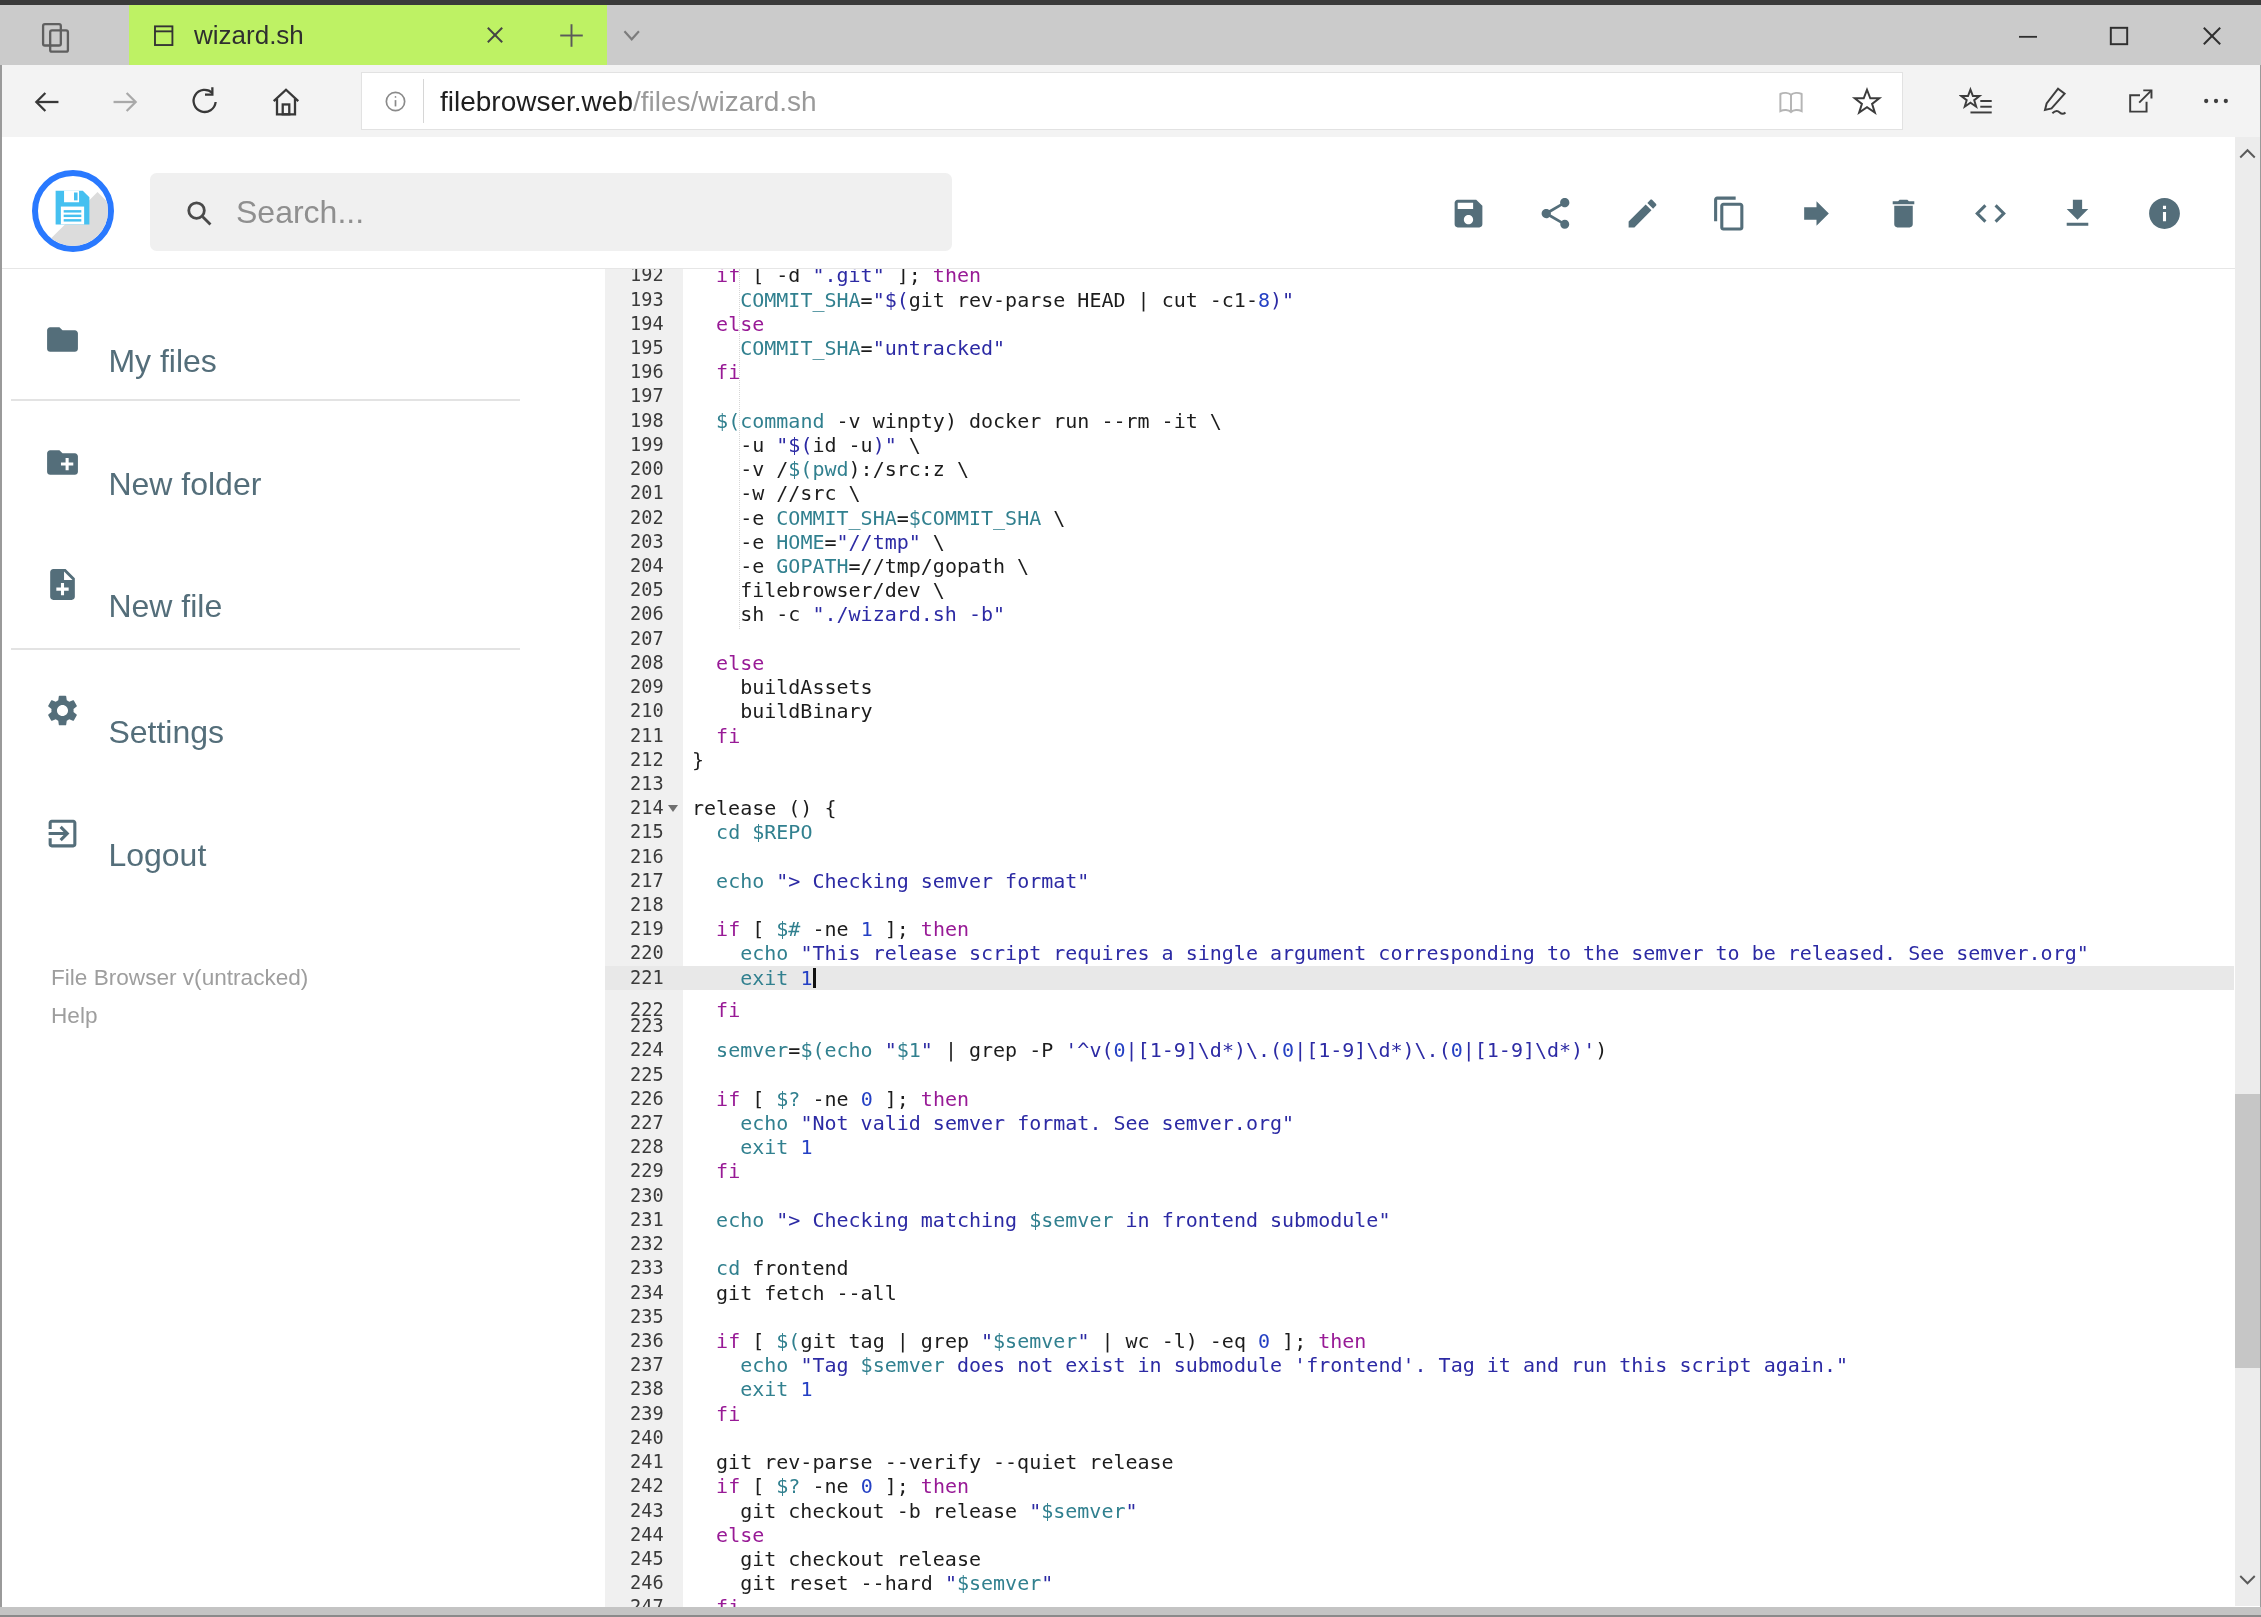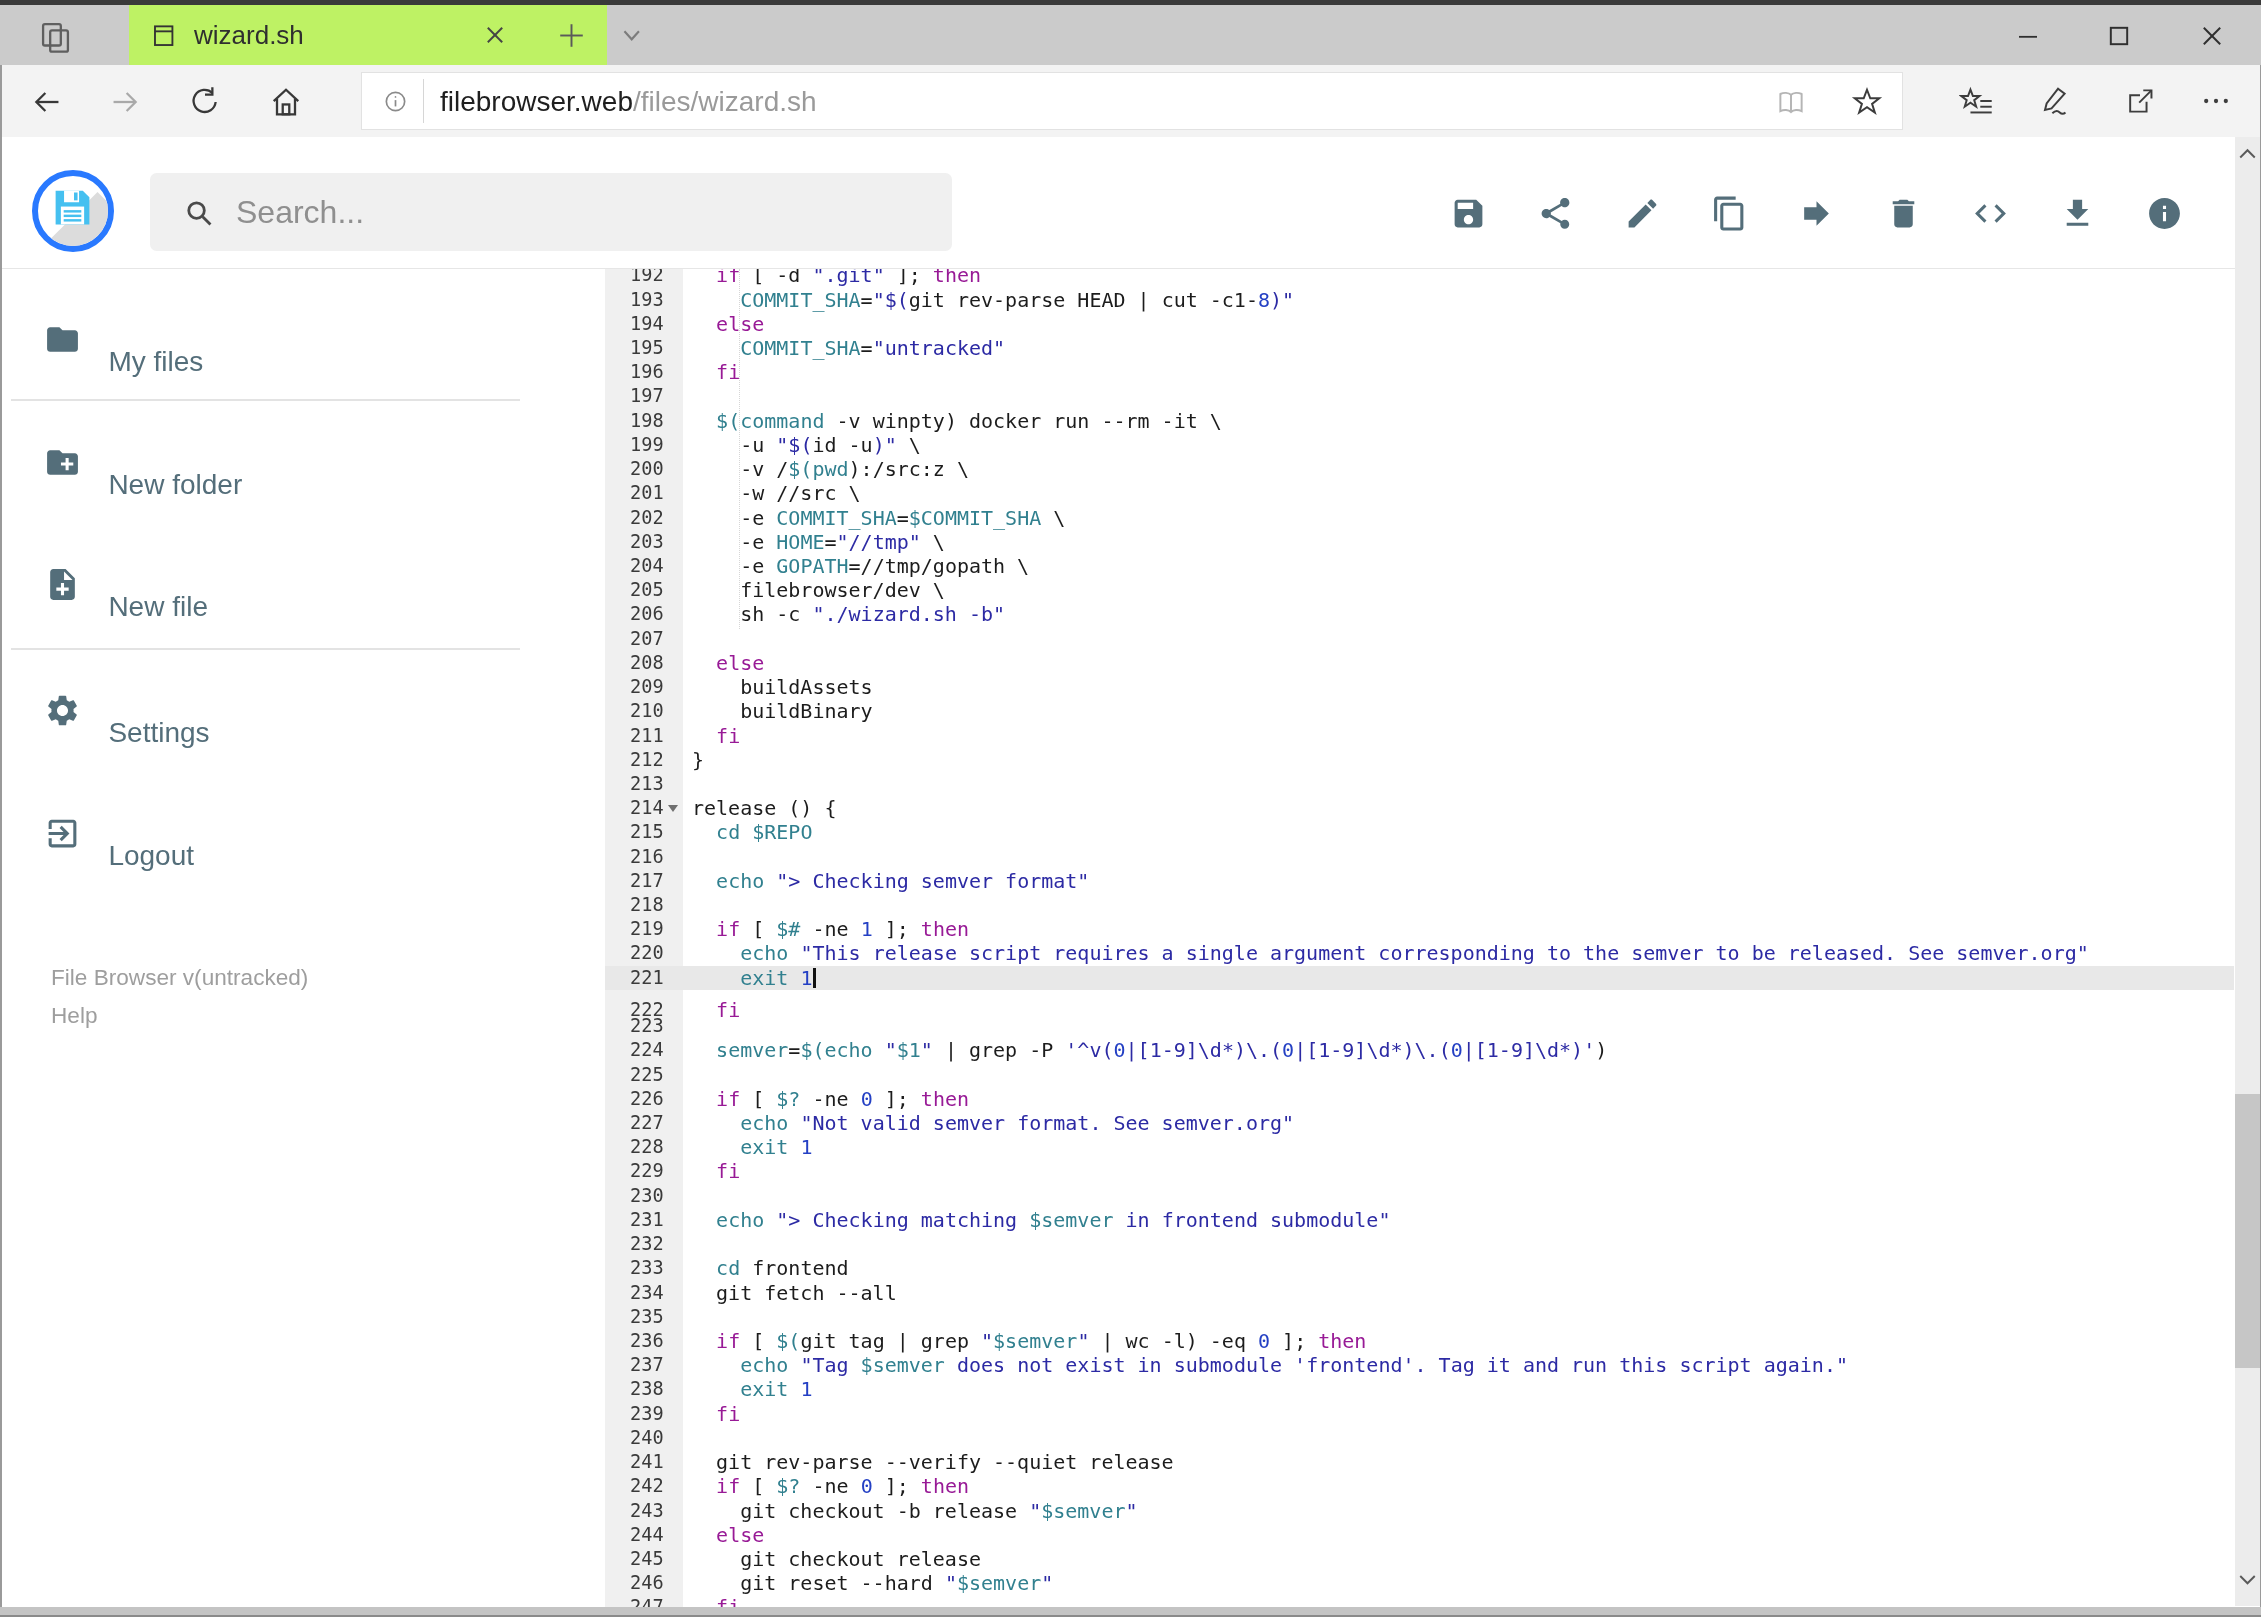--- a/index.html
+++ b/index.html
@@ -50,21 +50,21 @@
   #search-input{position:absolute;left:84px;top:0;width:694px;height:78px;border:none;background:transparent;
              outline:none;font-size:32px;color:#333;font-family:"Liberation Sans",sans-serif;}
   #search-input::placeholder{color:#8f8f8f;opacity:1;}
   #actions{position:absolute;left:1450px;top:58px;display:flex;gap:50px;}
   .act{width:37px;height:37px;color:var(--slate);cursor:pointer;}
 
   
   #sidebar{position:absolute;left:0;top:269px;width:521px;height:1339px;background:#fff;}
   .side-item{position:absolute;left:0;width:521px;height:81px;display:flex;align-items:center;cursor:pointer;}
   .side-item .ico{margin-left:44px;width:37px;height:37px;color:var(--slate);}
-  .side-item .lbl{margin-left:27.4px;font-size:28px;color:var(--slate);margin-top:44px;}
+  .side-item .lbl{margin-left:27.4px;font-size:32px;color:var(--slate);margin-top:44px;}
   .side-div{position:absolute;left:11.3px;width:509px;height:1.6px;background:#e3e3e3;}
   #side-footer{position:absolute;left:51px;top:690px;font-size:22.6px;color:var(--footer-gray);line-height:38px;}
   #side-help{cursor:pointer;}
 
   
   #editor{position:absolute;left:605px;top:269px;width:1629px;height:1339px;background:#fff;overflow:hidden;}
   #gutterbg{position:absolute;left:0;top:0;width:78px;height:100%;background:var(--gutter-bg);}
   #indent-guide{position:absolute;left:134px;top:0;height:360px;border-left:1.6px dotted #d6d6d6;}
   .code-row{position:absolute;left:0;width:100%;height:24px;}
   .code-row.active{background:var(--active-bg);}

